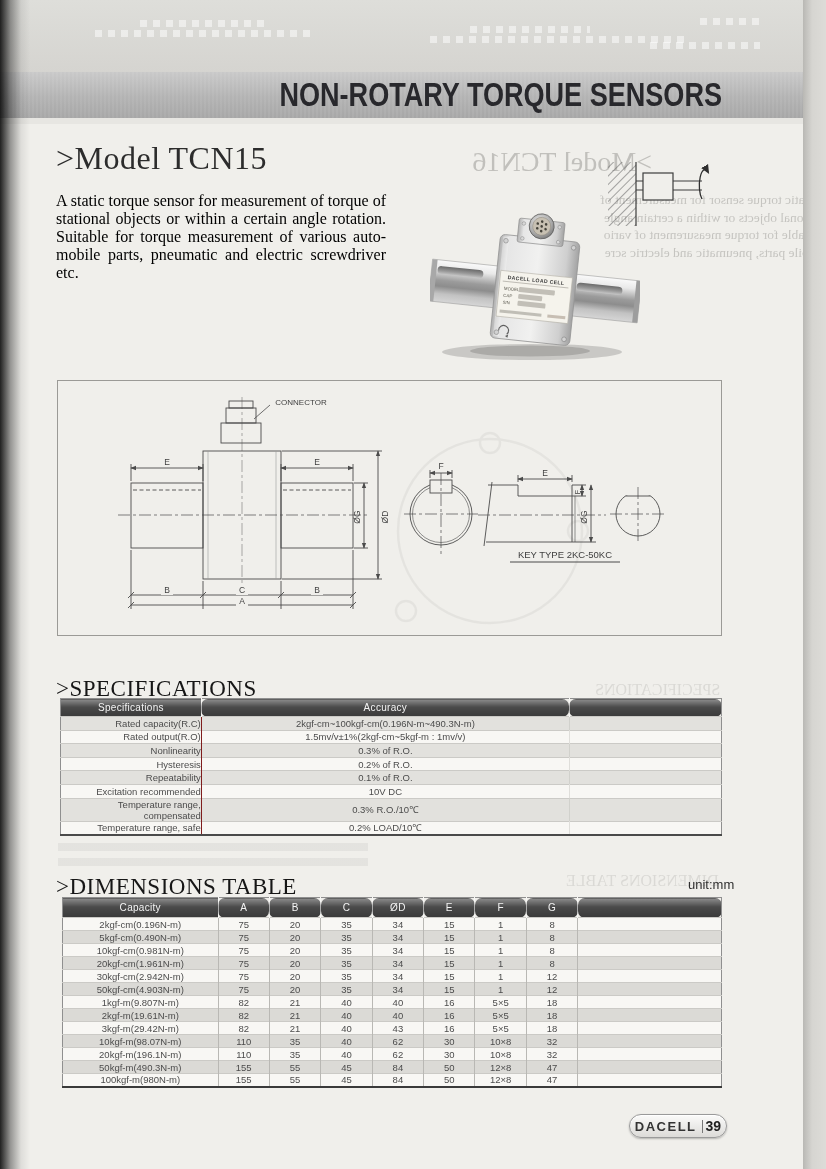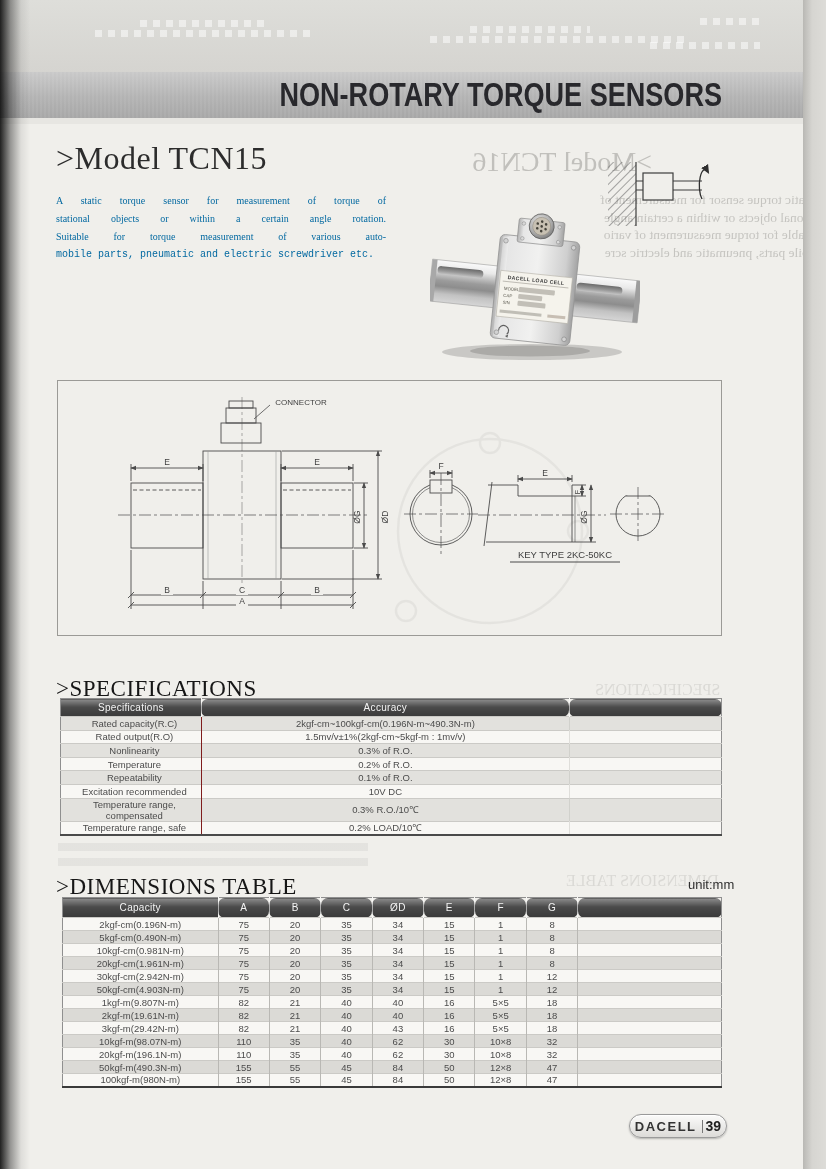--- a/index.html
+++ b/index.html
@@ -28,23 +28,23 @@
   .ghost-model{left:452px;top:146px;width:200px;font-size:28px;opacity:.6;}
   .ghost-par{left:578px;top:191px;width:248px;font-size:13.5px;line-height:17.5px;opacity:.55;}
   .ghost-spec{left:595px;top:681px;font-size:16px;opacity:.28;}
   .ghost-dims{left:566px;top:872px;font-size:16px;opacity:.28;}
   .ghost-band{position:absolute;left:58px;top:843px;width:310px;height:30px;z-index:1;
     background:repeating-linear-gradient(180deg,rgba(120,120,120,.10) 0 8px,transparent 8px 15px);}
   
   .model-title{position:absolute;left:56px;top:140px;margin:0;z-index:2;
     font-family:"Liberation Serif",serif;font-weight:normal;font-size:32px;color:#2c2c2c;letter-spacing:.5px;}
   .description{position:absolute;left:56px;top:192px;width:330px;z-index:2;
-    font-family:"Liberation Serif",serif;font-size:10px;line-height:18px;color:#0369a1;}
+    font-family:"Liberation Serif",serif;font-size:16px;line-height:18px;color:#000000;}
   .jline{text-align:justify;text-align-last:justify;}
-  .jline.last{text-align-last:left;font-family:Liberation Mono, monospace;}
+  .jline.last{text-align-last:left;}
   .section-title{position:absolute;left:56px;z-index:2;font-family:"Liberation Serif",serif;
     font-size:23px;color:#161616;letter-spacing:.5px;}
   .st-spec{top:676px;} .st-dims{top:874px;}
   .unit{position:absolute;left:688px;top:877px;font-size:13px;color:#2e2e2e;z-index:2;}
   
   .drawing-box{position:absolute;left:57px;top:380px;width:663px;height:254px;
     border:1px solid #9b9a96;z-index:2;}
   svg{font-family:"Liberation Sans",sans-serif;}
   
   table{border-collapse:collapse;table-layout:fixed;position:absolute;z-index:2;
@@ -52,21 +52,21 @@
   .spec-table{left:60px;top:698px;width:662px;border:1px solid #8f8f8f;border-bottom:2px solid #4a4a4a;}
   .dim-table{left:62px;top:897px;width:660px;border:1px solid #8f8f8f;border-bottom:2px solid #3a3a3a;}
   thead th{background:linear-gradient(180deg,#8c8c8c,#4a4a4a 45%,#3a3a3a);color:#f4f4f4;
     font-weight:normal;font-size:10px;letter-spacing:.3px;}
   .spec-table thead th{height:15px;}
   .dim-table thead th{height:17px;}
   thead th + th{border-left:1px solid rgba(255,255,255,.55);border-radius:7px;}
   tbody tr{height:13px;}
   .spec-table tbody tr{height:13.6px;}
   tbody td{padding:0;line-height:11px;text-align:center;border-top:1px solid #cbcac6;}
-  .spec-table tbody td:first-child{text-align:center;padding-left:7px;}
+  .spec-table tbody td:first-child{text-align:right;padding-left:7px;}
   .spec-table tbody td + td{border-left:1px solid #7f1d1d;}
   .spec-table tbody td:last-child{border-left:1px solid rgba(185,184,180,.4);}
   .dim-table tbody td + td{border-left:1px solid #b9b8b4;}
   .spec-table tbody tr:nth-child(odd){background:#e2e1dd;}
   .spec-table tbody tr:nth-child(even){background:#f8f7f4;}
   .dim-table tbody tr:nth-child(odd){background:#f8f7f4;}
   .dim-table tbody tr:nth-child(even){background:#dbdad6;}
   
   .footer-pill{position:absolute;left:629px;top:1114px;width:96px;height:22px;z-index:2;
     border:1px solid #9a9a9a;border-radius:12px;display:flex;align-items:center;justify-content:center;
@@ -346,21 +346,21 @@
           <td>Rated output(R.O)</td>
           <td>1.5mv/v±1%(2kgf-cm~5kgf-m : 1mv/v)</td>
           <td></td>
         </tr>
         <tr>
           <td>Nonlinearity</td>
           <td>0.3% of R.O.</td>
           <td></td>
         </tr>
         <tr>
-          <td>Temperature</td>
+          <td>Hysteresis</td>
           <td>0.2% of R.O.</td>
           <td></td>
         </tr>
         <tr>
           <td>Repeatability</td>
           <td>0.1% of R.O.</td>
           <td></td>
         </tr>
         <tr>
           <td>Excitation recommended</td>

